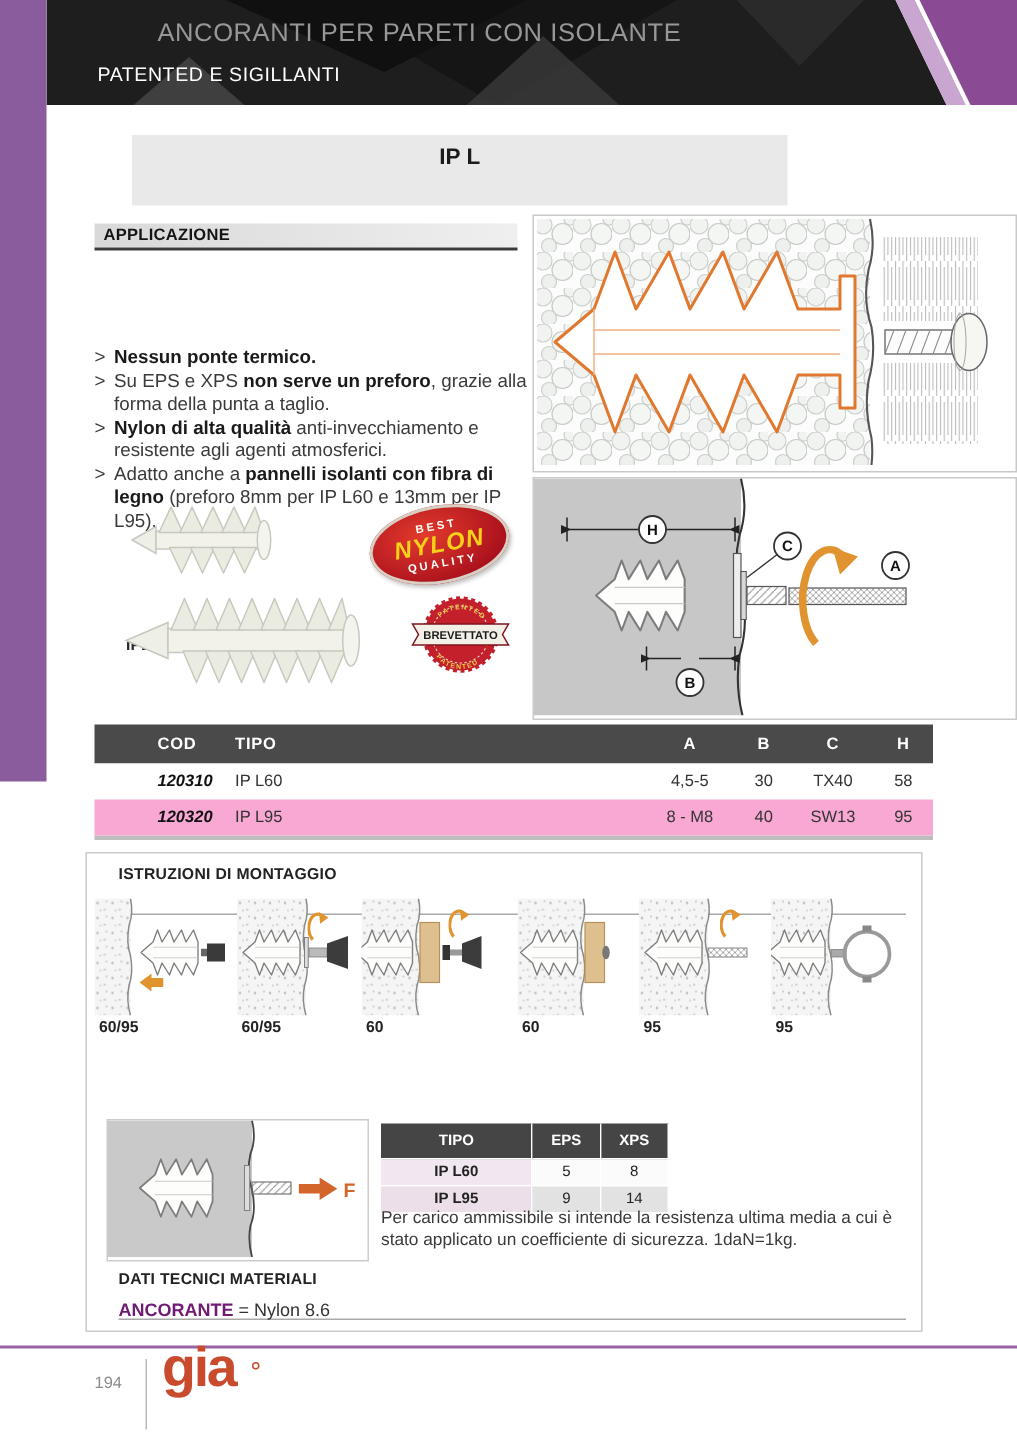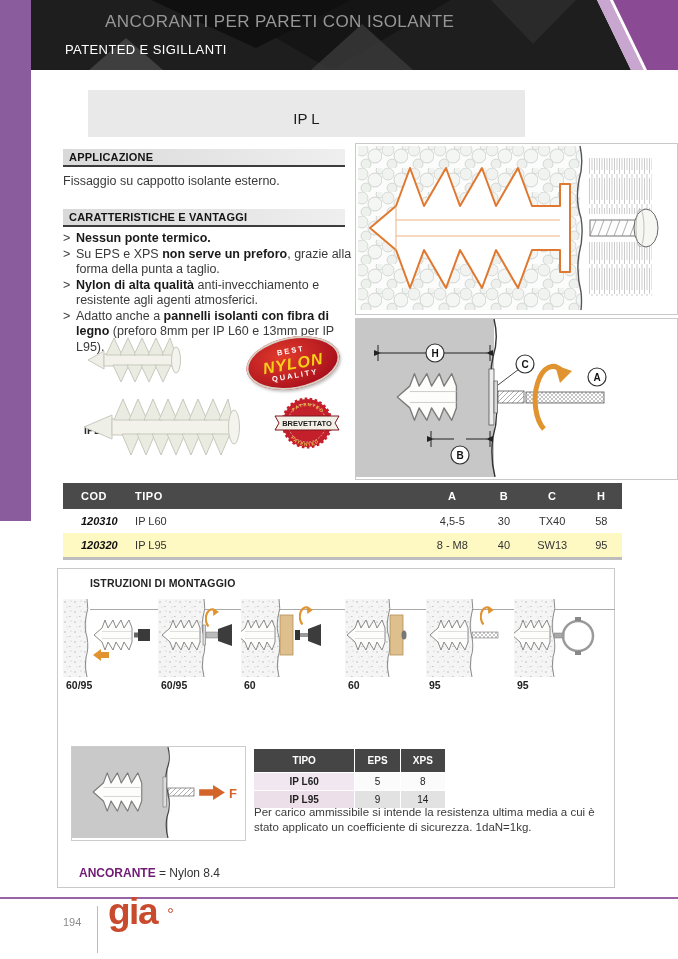--- a/index.html
+++ b/index.html
@@ -6,21 +6,21 @@
   .page{position:relative;width:678px;height:959px;background:#fff;overflow:hidden;
         font-family:"Liberation Sans",sans-serif;color:#222;}
   
   .sidebar{position:absolute;left:0;top:0;width:31px;height:521px;background:#8a5c9d;}
   .header{position:absolute;left:31px;top:0;width:647px;height:70px;}
   .header svg{position:absolute;left:0;top:0;}
   .header-title{position:absolute;left:34px;top:12px;font-size:17px;color:#979797;letter-spacing:.4px;white-space:nowrap;margin-left:40px;}
   .header-subtitle{position:absolute;left:34px;top:42px;font-size:13px;color:#fff;letter-spacing:.4px;white-space:nowrap;}
   
   .title-bar{position:absolute;left:88px;top:90px;width:437px;height:47px;background:#e9e9e9;text-align:center;}
-  .title-main{font-size:15px;font-weight:normal;color:#1c1c1c;margin-top:20px;}
+  .title-main{font-size:15px;font-weight:bold;color:#1c1c1c;margin-top:6px;}
   .title-sub{font-size:13.5px;font-weight:bold;color:#1c1c1c;margin-top:1px;}
   
   .section-head{position:absolute;left:63px;width:276px;background:linear-gradient(to right,#d9d9d9,#efefef);
     border-bottom:2px solid #3c3c3c;font-weight:bold;font-size:11px;color:#141414;padding:2px 0 2px 6px;letter-spacing:.2px;}
   .app-text{position:absolute;left:63px;top:174px;width:292px;font-size:12.5px;color:#3a3a3a;}
   .bullets{position:absolute;left:63px;top:231px;width:294px;font-size:12.5px;color:#3a3a3a;line-height:15.5px;}
   .bullet{position:relative;padding-left:13px;}
   .bullet .marker{position:absolute;left:0;top:0;color:#3a3a3a;}
   .bullet b{color:#1a1a1a;}
   
@@ -32,31 +32,31 @@
   .badge-nylon .l1,.badge-nylon .l3{font-size:7.5px;font-weight:bold;color:#fff;letter-spacing:2px;line-height:8px;}
   .badge-nylon .l2{font-size:16px;font-weight:bold;font-style:italic;color:#f7d117;letter-spacing:1px;line-height:17px;}
   
   .diagram-box{position:absolute;border:1px solid #c9c9c9;background:#fff;}
   svg text{font-family:"Liberation Sans",sans-serif;}
   
   .spec-table{position:absolute;left:63px;top:483px;width:559px;border-bottom:3px solid #bdbdbd;}
   .trow{display:flex;align-items:center;font-size:11px;}
   .trow.head{height:26px;background:#4a4a4a;color:#fff;font-weight:bold;letter-spacing:.5px;}
   .trow.r0{height:24px;background:#ffffff;color:#333;}
-  .trow.r1{height:24px;background:#fef9c3;color:#333;}
-  .c-cod{width:55px;padding-left:18px;}
+  .trow.r1{height:24px;background:#f9a8d4;color:#333;}
+  .c-cod{width:55px;padding-left:18px;margin-left:24px;}
   .c-tipo{width:290px;}
   .c-a{width:65px;text-align:center;}
   .c-b{width:40px;text-align:center;}
   .c-c{width:58px;text-align:center;}
   .c-h{width:42px;text-align:center;}
   .cod-val{font-weight:bold;font-style:italic;color:#111;}
   
   .big-box{position:absolute;left:57px;top:568px;width:556px;height:318px;border:1px solid #c9c9c9;background:#fff;}
-  .inner-head{position:absolute;left:32px;width:525px;font-size:10.5px;font-weight:bold;color:#222;
+  .inner-head{position:absolute;left:21px;width:525px;font-size:10.5px;font-weight:bold;color:#222;
     border-bottom:1px solid #a9a9a9;padding-bottom:20px;letter-spacing:.2px;}
   .step{position:absolute;width:90px;}
   .step-label{position:absolute;font-size:10.5px;font-weight:bold;color:#222;}
   .carichi-img{position:absolute;left:13px;top:177px;width:173px;height:93px;border:1px solid #ccc;}
   .mini-table{position:absolute;left:196px;top:180px;width:192px;font-size:10px;}
   .mrow{display:flex;}
   .mrow div{display:flex;align-items:center;justify-content:center;border-right:1px solid #fff;}
   .mrow .mc-tipo{width:102px;font-weight:bold;}
   .mrow .mc-eps{width:45px;}
   .mrow .mc-xps{width:45px;}
@@ -142,23 +142,21 @@
     </svg>
     <div class="header-title">ANCORANTI PER PARETI CON ISOLANTE</div>
     <div class="header-subtitle">PATENTED E SIGILLANTI</div>
   </div>
 
   <div class="title-bar">
     <div class="title-main">IP L</div>
   </div>
 
   <div class="section-head" style="top:149px">APPLICAZIONE</div>
-  <div class="app-text">Fissaggio su cappotto isolante esterno.</div>
-
-  <div class="section-head" style="top:209px">CARATTERISTICHE E VANTAGGI</div>
+
   <div class="bullets">
     <div class="bullet">
       <span class="marker">&gt;</span><b>Nessun ponte termico.</b>
     </div>
     <div class="bullet">
       <span class="marker">&gt;</span><span>Su EPS e XPS </span><b>non serve un preforo</b><span>, grazie alla forma della punta a taglio.</span>
     </div>
     <div class="bullet">
       <span class="marker">&gt;</span><b>Nylon di alta qualità</b><span> anti-invecchiamento e resistente agli agenti atmosferici.</span>
     </div>
@@ -418,21 +416,22 @@
       </div>
       <div class="mrow mr1">
         <div class="mc-tipo">IP L95</div>
         <div class="mc-eps">9</div>
         <div class="mc-xps">14</div>
       </div>
     </div>
 
     <div class="carichi-note">Per carico ammissibile si intende la resistenza ultima media a cui è stato applicato un coefficiente di sicurezza. 1daN=1kg.</div>
 
-    <div class="material-line"><b>ANCORANTE</b><span> = Nylon 8.4</span></div>
+    <div class="inner-head" style="top:278px">DATI TECNICI MATERIALI</div>
+    <div class="material-line"><b>ANCORANTE</b><span> = Nylon 8.6</span></div>
   </div>
 
   <div class="footer-line"></div>
   <div class="page-number">194</div>
   <div class="footer-divider"></div>
   <div class="brand-logo">gia</div>
   <div class="brand-dot"></div>
 
 </div>
 

